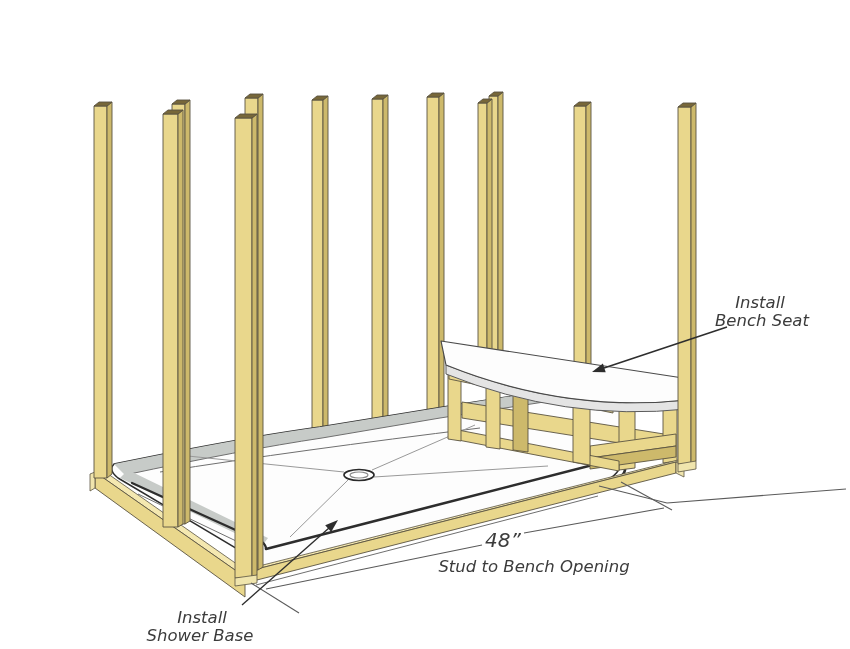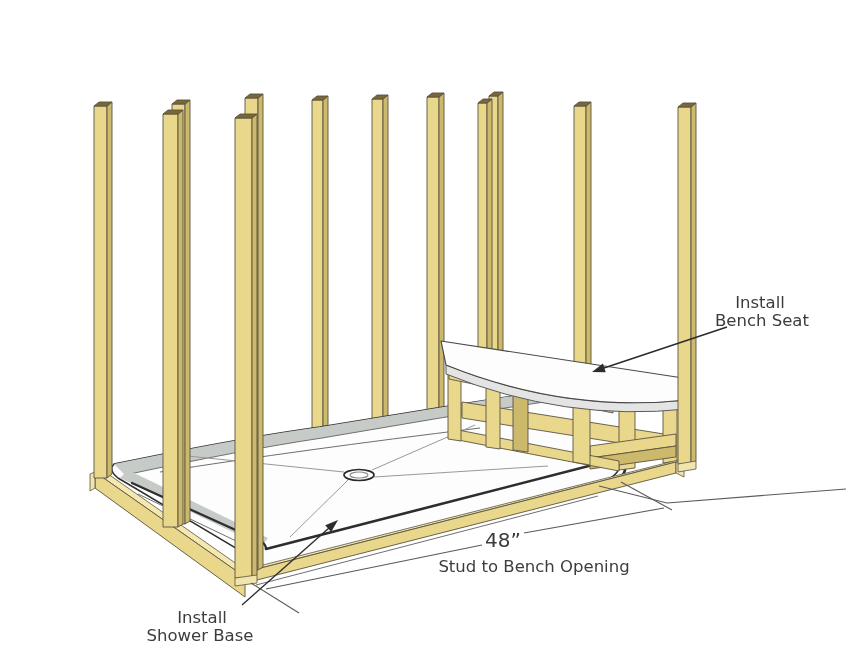--- a/index.html
+++ b/index.html
@@ -1,17 +1,17 @@
 <!DOCTYPE html>
 <html style="--background: #ffffff; --wood-face: #e9d78c; --wood-side: #cdb96b; --wood-cap: #776739; --wood-top: #f4e8b0; --wood-end: #f0e5ad; --wood-outline: #5a5442; --pan-white: #fdfdfd; --rim-gray: #c7cbc8; --line-dark: #2d2d2d; --line-mid: #6f6f6f; --line-light: #999999; --line-ann: #5a5a5a; --text: #3c3c3c;"><head>
 <meta charset="utf-8">
 <style>
   html,body{margin:0;padding:0;background:#fff;}
   .stage{position:relative;width:850px;height:649px;background:var(--background,#fff);overflow:hidden;
-         font-family:"DejaVu Sans", sans-serif;}
+         font-family:"DejaVu Sans", sans-serif;font-style:italic;}
   svg{display:block;}
   
   .wf{fill:var(--wood-face);stroke:var(--wood-outline);stroke-width:.9;stroke-linejoin:round;}
   .ws{fill:var(--wood-side);stroke:var(--wood-outline);stroke-width:.9;stroke-linejoin:round;}
   .wc{fill:var(--wood-cap);stroke:var(--wood-outline);stroke-width:.9;stroke-linejoin:round;}
   .wt{fill:var(--wood-top);stroke:var(--wood-outline);stroke-width:.8;stroke-linejoin:round;}
   .wend{fill:var(--wood-end);stroke:var(--wood-outline);stroke-width:.8;}
   
   .pan{fill:var(--pan-white);stroke:var(--line-dark);stroke-width:1.5;stroke-linejoin:round;}
   .band{fill:var(--rim-gray);stroke:none;}

